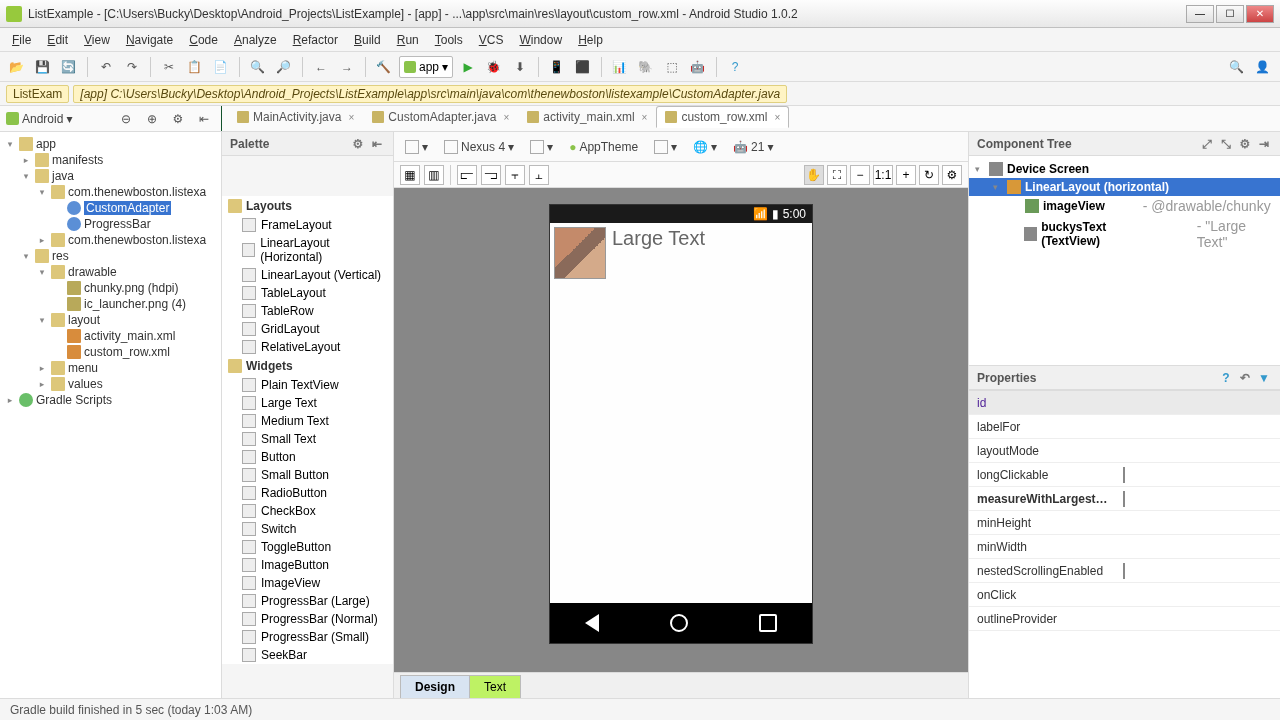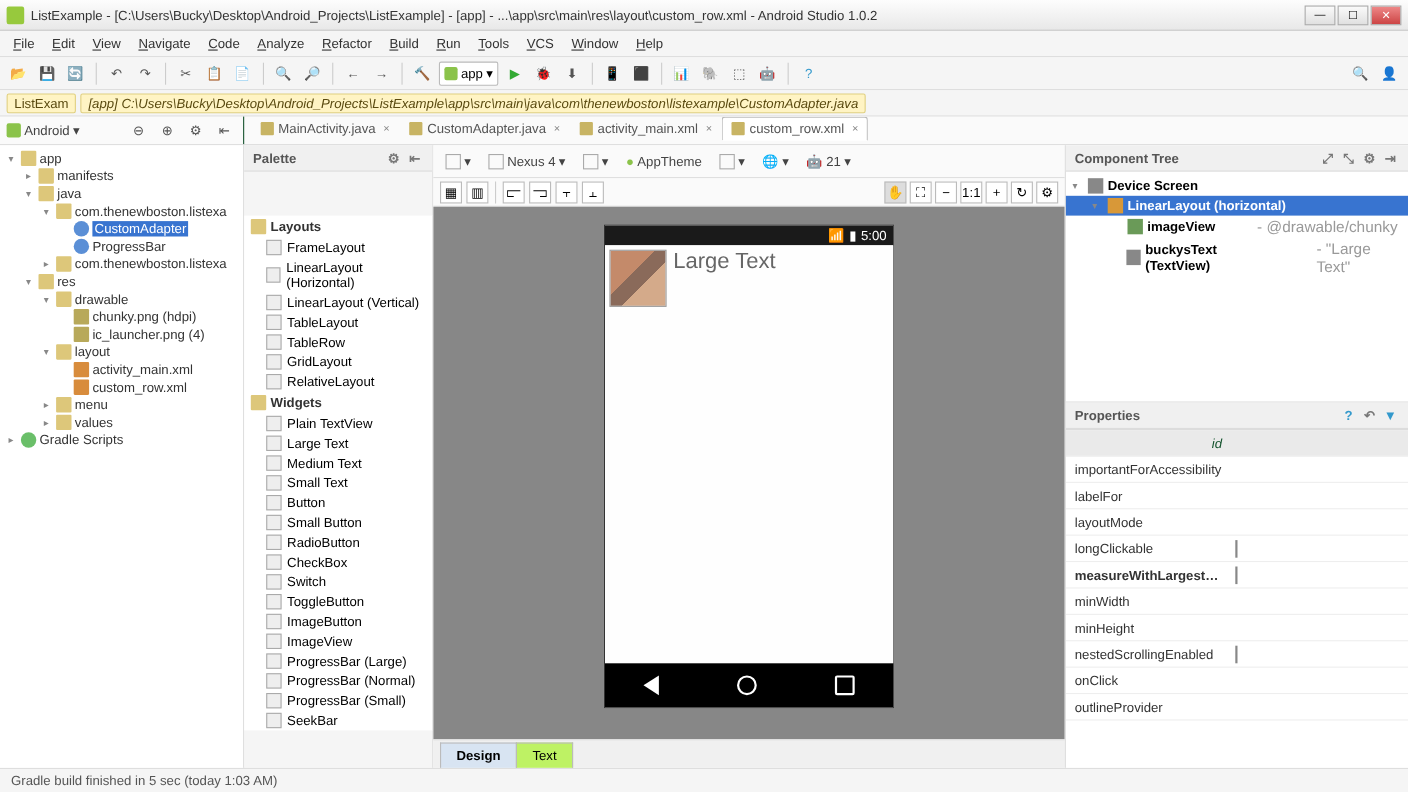--- a/index.html
+++ b/index.html
@@ -100,21 +100,21 @@
 .ic-image{background:#6a9a58;}
 .ic-text{background:#888;}
 
 .props{flex:1;overflow:auto;border-top:1px solid #dcdcdc;}
 .prop-row{display:flex;border-bottom:1px solid #eee;height:24px;align-items:center;}
 .prop-key{width:150px;padding:0 8px;color:#333;overflow:hidden;text-overflow:ellipsis;white-space:nowrap;}
 .prop-key.bold{font-weight:bold;}
 .prop-val{flex:1;padding:0 4px;}
 .prop-check{width:14px;height:14px;border:1px solid #888;background:#fff;}
 .prop-row.header{background:#eaeaea;}
-.prop-row.header .prop-key{font-style:italic;color:#14532d;text-align:right;}
+.prop-row.header .prop-key{color:#4c1d95;}
 
 .statusline{height:22px;background:#f5f5f5;border-top:1px solid #dcdcdc;display:flex;align-items:center;padding:0 10px;color:#555;}
 .statusline .spacer{flex:1;}
 </style>
 </head>
 <body>
 
 <div class="titlebar">
   <span class="icon"></span>
   <span class="title">ListExample - [C:\Users\Bucky\Desktop\Android_Projects\ListExample] - [app] - ...\app\src\main\res\layout\custom_row.xml - Android Studio 1.0.2</span>
@@ -450,45 +450,41 @@
       <span class="hdr-btn" style="color:#39c">?</span>
       <span class="hdr-btn">↶</span>
       <span class="hdr-btn" style="color:#39c">▼</span>
     </div>
     <div class="props" id="props">
         <div class="prop-row header">
           <div class="prop-key">id</div>
           <div class="prop-val"></div>
         </div>
         <div class="prop-row">
-          <div class="prop-key">importantForAccessibility</div>
-          <div class="prop-val"></div>
-        </div>
-        <div class="prop-row">
           <div class="prop-key">labelFor</div>
           <div class="prop-val"></div>
         </div>
         <div class="prop-row">
           <div class="prop-key">layoutMode</div>
           <div class="prop-val"></div>
         </div>
         <div class="prop-row">
           <div class="prop-key">longClickable</div>
           <div class="prop-val"><span class="prop-check"></span></div>
         </div>
         <div class="prop-row">
           <div class="prop-key bold">measureWithLargestCh</div>
           <div class="prop-val"><span class="prop-check"></span></div>
         </div>
         <div class="prop-row">
+          <div class="prop-key">minHeight</div>
+          <div class="prop-val"></div>
+        </div>
+        <div class="prop-row">
           <div class="prop-key">minWidth</div>
-          <div class="prop-val"></div>
-        </div>
-        <div class="prop-row">
-          <div class="prop-key">minHeight</div>
           <div class="prop-val"></div>
         </div>
         <div class="prop-row">
           <div class="prop-key">nestedScrollingEnabled</div>
           <div class="prop-val"><span class="prop-check"></span></div>
         </div>
         <div class="prop-row">
           <div class="prop-key">onClick</div>
           <div class="prop-val"></div>
         </div>

